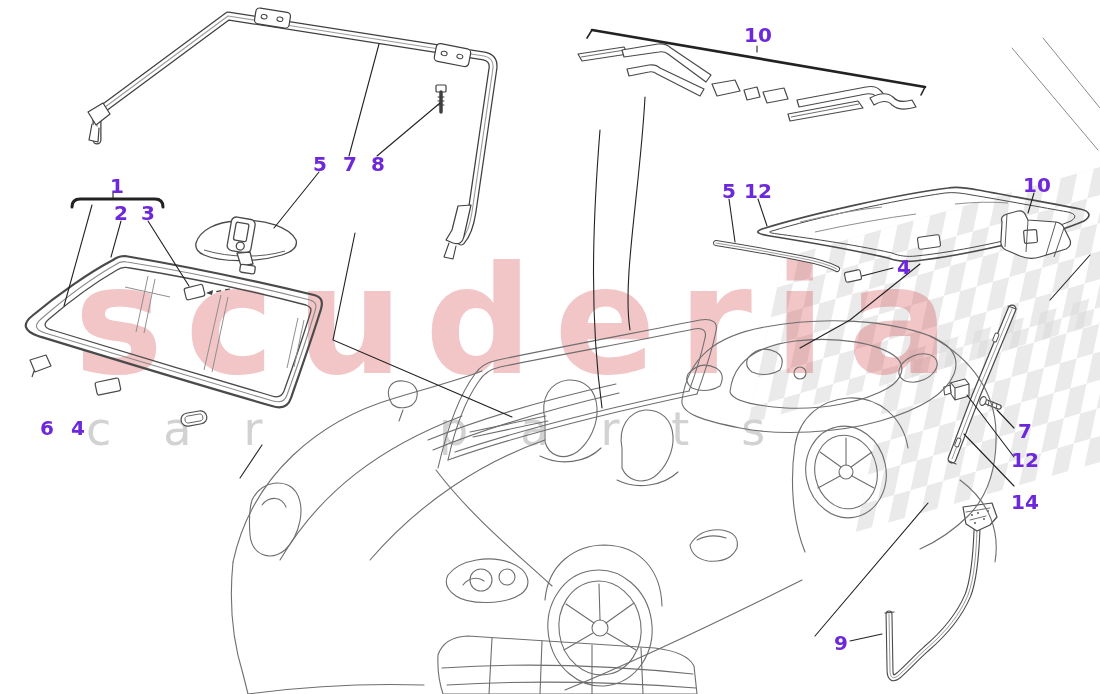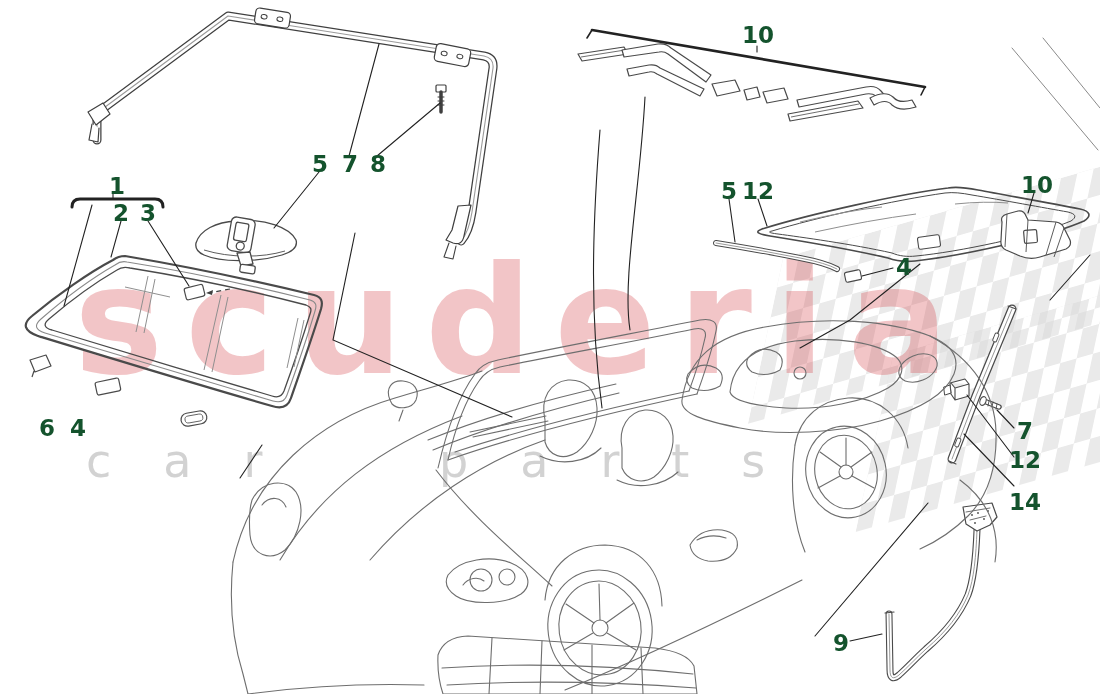--- a/index.html
+++ b/index.html
@@ -7,25 +7,25 @@
          font-family:"DejaVu Sans","Liberation Sans",sans-serif;}
   
   .checker{position:absolute;opacity:.55;
            background:repeating-conic-gradient(#d9d9d9 0% 25%, transparent 0% 50%);
            background-size:34px 54px;}
   #checker-band-1{left:758px;top:212px;width:390px;height:150px;transform:rotate(-16deg) skewX(-28deg);}
   #checker-band-2{left:868px;top:318px;width:330px;height:160px;transform:rotate(-16deg) skewX(-28deg);}
   #brand-watermark{position:absolute;left:74px;top:246px;font-weight:bold;font-size:150px;
         letter-spacing:22px;line-height:1;color:rgba(213,62,70,0.30);white-space:nowrap;}
   #tagline-watermark{position:absolute;left:86px;top:406px;font-size:46px;line-height:1;
-        letter-spacing:52px;word-spacing:58px;color:#d2d2d2;white-space:nowrap;margin-top:32px;}
+        letter-spacing:52px;word-spacing:58px;color:#d2d2d2;white-space:nowrap;}
   
   #art{position:absolute;left:0;top:0;}
   
-  .label{position:absolute;transform:translate(-50%,-50%);font-weight:bold;font-size:23px;color:#14532d;}
+  .label{position:absolute;transform:translate(-50%,-50%);font-weight:bold;font-size:20px;color:#6d28d9;}
 </style>
 </head>
 <body>
 
 <div id="stage">
 
   <div id="checker-band-1" class="checker"></div>
   <div id="checker-band-2" class="checker"></div>
   <div id="brand-watermark">scuderia</div>
   <div id="tagline-watermark">car parts</div>

